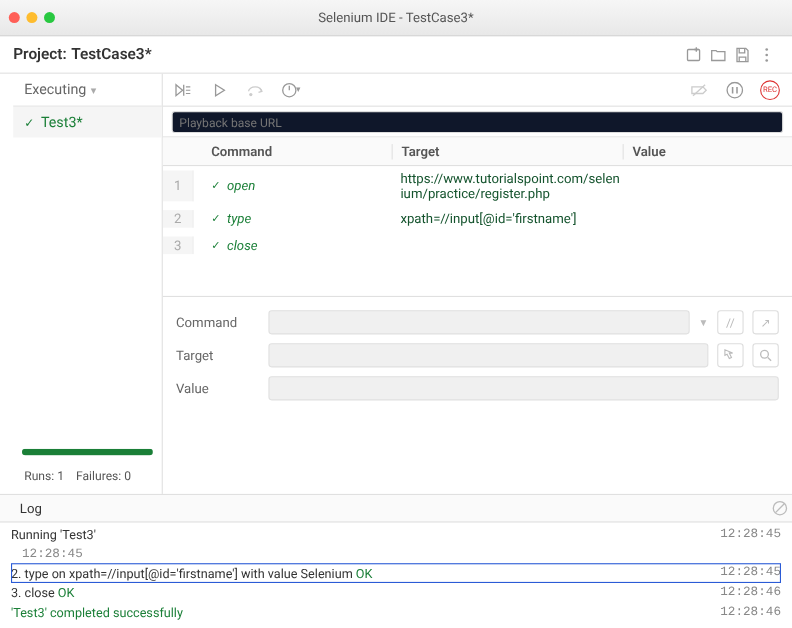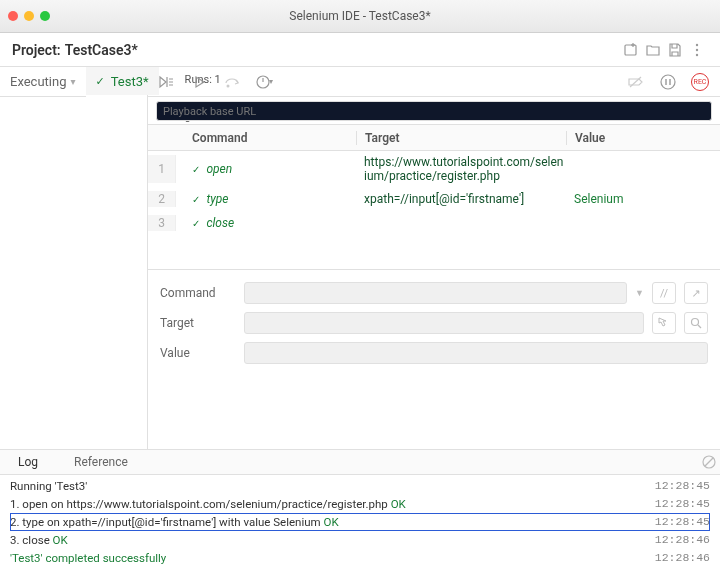--- a/index.html
+++ b/index.html
@@ -10,21 +10,21 @@
 .tl-close { background: #ff5f57; }
 .tl-min { background: #febc2e; }
 .tl-max { background: #28c840; }
 .titlebar-title { position: absolute; left: 50%; transform: translateX(-50%); font-size: 12px; color: #555; }
 .projectbar { height: 34px; border-bottom: 1px solid #e0e0e0; display: flex; align-items: center; padding: 0 12px; }
 .projectbar .label { font-size: 14px; font-weight: 600; margin-right: 4px; }
 .projectbar .name { font-size: 14px; font-weight: 600; }
 .projectbar .spacer { flex: 1; }
 .icon-btn { width: 22px; height: 22px; display: inline-flex; align-items: center; justify-content: center; color: #888; cursor: pointer; border-radius: 3px; }
 .main { display: flex; height: 382px; }
-.sidebar { width: 148px; border-right: 1px solid #e0e0e0; display: flex; flex-direction: row; }
+.sidebar { width: 148px; border-right: 1px solid #e0e0e0; display: flex; flex-direction: column; padding-left: 12px; }
 .exec-bar { height: 30px; border-bottom: 1px solid #e0e0e0; display: flex; align-items: center; padding: 0 10px; font-size: 13px; color: #666; }
 .exec-bar .chev { margin-left: 4px; font-size: 10px; color: #aaa; }
 .test-list { flex: 1; }
 .test-item { height: 28px; display: flex; align-items: center; padding: 0 10px; font-size: 13px; color: #1a7f37; background: #f5f5f5; }
 .test-item .ck { margin-right: 6px; font-size: 11px; }
 .progress { height: 6px; margin: 6px 8px; background: #e0e0e0; border-radius: 3px; overflow: hidden; }
 .progress-bar { height: 100%; background: #1a7f37; width: 100%; }
 .runs { padding: 6px 10px 10px; font-size: 11px; color: #555; }
 .content { flex: 1; display: flex; flex-direction: column; }
 .toolbar { height: 30px; border-bottom: 1px solid #e0e0e0; display: flex; align-items: center; padding: 0 8px; gap: 8px; }
@@ -199,21 +199,20 @@
     <div class="tgt">https://www.tutorialspoint.com/selenium/practice/register.php</div>
     <div class="val"></div>
         </div>
         <div class="step-row">
           <div class="num">2</div>
     <div class="cmd">
             <span class="ck">✓</span>
             <i>type</i>
           </div>
     <div class="tgt">xpath=//input[@id='firstname']</div>
-    <div class="val">Selenium</div>
         </div>
         <div class="step-row">
           <div class="num">3</div>
     <div class="cmd">
             <span class="ck">✓</span>
             <i>close</i>
           </div>
     <div class="tgt"></div>
     <div class="val"></div>
         </div>
@@ -245,37 +244,35 @@
       <div class="editor-row">
         <label>Value</label>
         <div class="field"></div>
       </div>
     </div>
   </div>
 </div>
 
 <div class="tabs">
   <div class="tab active">Log</div>
-  <div class="tab">Reference</div>
   <span class="spacer"></span>
   <span class="icon-btn">
       <svg width="16" height="16" viewBox="0 0 16 16">
         <circle cx="8" cy="8" r="6" fill="none" stroke="#bbb" stroke-width="1.2"></circle>
         <line x1="4" y1="12" x2="12" y2="4" stroke="#bbb" stroke-width="1.2"></line>
       </svg>
     </span>
 </div>
 
 <div class="log" id="log-body">
     <div class="log-row ">
       <span class="msg">Running 'Test3'</span>
       <span class="time">12:28:45</span>
     </div>
     <div class="log-row ">
-      <span class="msg">1. open on https://www.tutorialspoint.com/selenium/practice/register.php <span class="ok">OK</span></span>
       <span class="time">12:28:45</span>
     </div>
     <div class="log-row highlight">
       <span class="msg">2. type on xpath=//input[@id='firstname'] with value Selenium <span class="ok">OK</span></span>
       <span class="time">12:28:45</span>
     </div>
     <div class="log-row ">
       <span class="msg">3. close <span class="ok">OK</span></span>
       <span class="time">12:28:46</span>
     </div>

